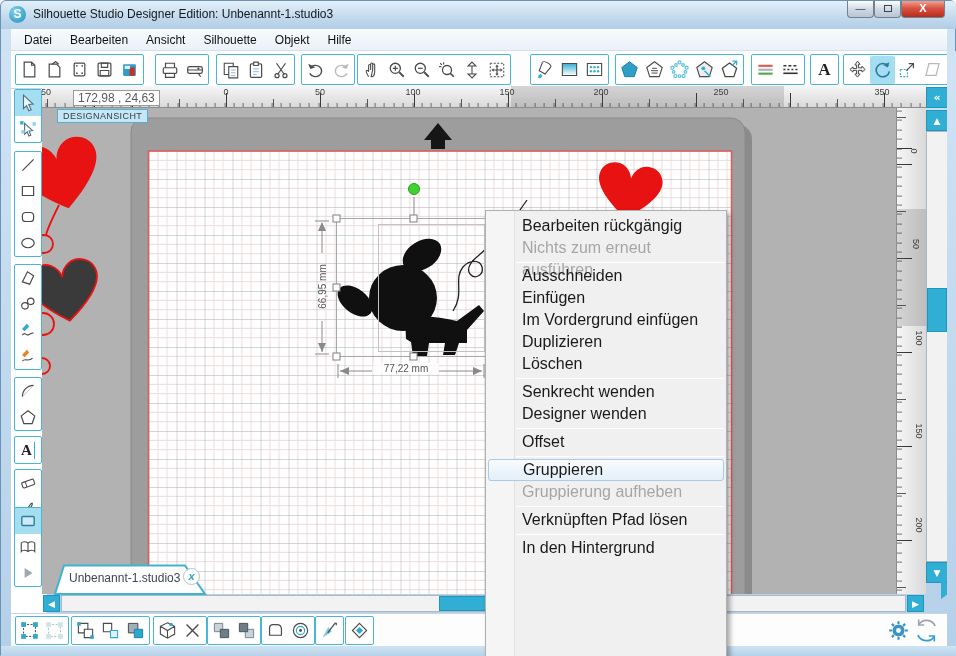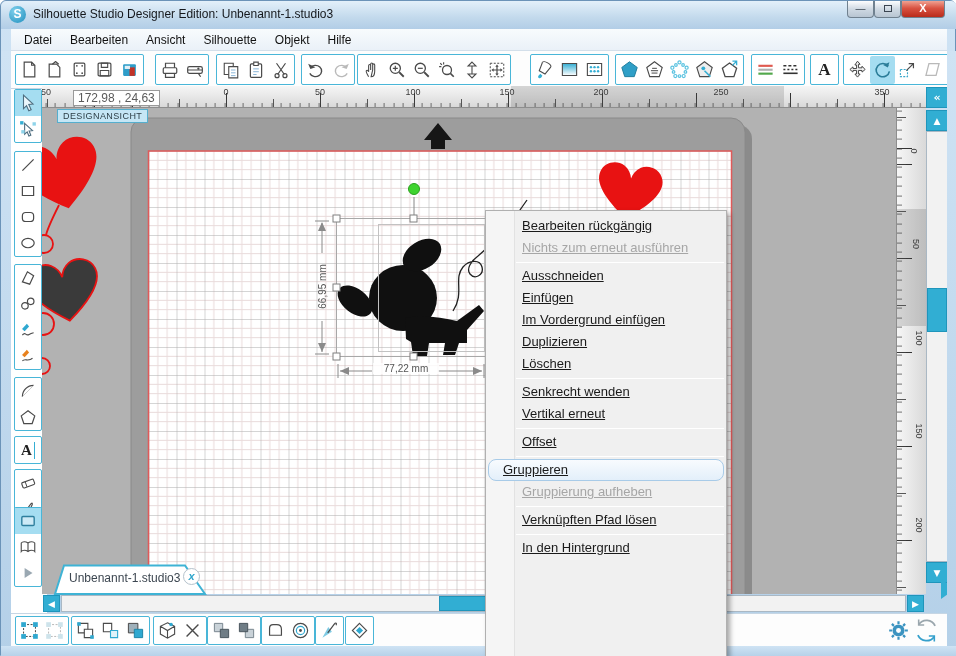--- a/index.html
+++ b/index.html
@@ -120,24 +120,24 @@
   #corner-icons { left:886px; top:614px; width:60px; height:30px; display:flex;
     gap:4px; align-items:center; }
 
   
   #context-menu { left:484px; top:209px; width:242px; height:447px; background:#f0f0f0;
     border:1px solid #b0b0b0; box-shadow:3px 3px 5px rgba(0,0,0,.35); padding-top:4px;
     z-index:50; }
   #context-menu::before { content:""; position:absolute; left:0; top:0; bottom:0;
     width:28px; background:#f5f5f5; border-right:1px solid #e2e2e2; }
   .menu-item { position:relative; height:22px; line-height:22px; padding-left:36px;
-    font-size:13px; color:#1a1a1a;text-decoration:underline; }
+    font-size:16px; color:#1a1a1a; }
   .menu-item.disabled { color:#a6a6a6; }
-  .menu-item.highlighted { margin:0 2px; padding-left:14px; border:1px solid #a8cbe8;
-    border-radius:8px; background:linear-gradient(#f8fbfe,#e3effa); line-height:20px; }
+  .menu-item.highlighted { margin:0 2px; padding-left:34px; border:1px solid #a8cbe8;
+    border-radius:3px; background:linear-gradient(#f8fbfe,#e3effa); line-height:20px; }
   .menu-sep { height:1px; background:#dcdcdc; border-bottom:1px solid #fff;
     margin:3px 2px 2px 30px; }
 
   .framestrip { background:linear-gradient(#cfe3f4,#b4d0e8); }
 </style>
 </head>
 <body>
 
 <div id="win">
 
@@ -776,21 +776,21 @@
       <div class="menu-item">Bearbeiten rückgängig</div>
       <div class="menu-item disabled">Nichts zum erneut ausführen</div>
       <div class="menu-sep"></div>
       <div class="menu-item">Ausschneiden</div>
       <div class="menu-item">Einfügen</div>
       <div class="menu-item">Im Vordergrund einfügen</div>
       <div class="menu-item">Duplizieren</div>
       <div class="menu-item">Löschen</div>
       <div class="menu-sep"></div>
       <div class="menu-item">Senkrecht wenden</div>
-      <div class="menu-item">Vertikal erneut</div>
+      <div class="menu-item">Designer wenden</div>
       <div class="menu-sep"></div>
       <div class="menu-item">Offset</div>
       <div class="menu-sep"></div>
       <div class="menu-item highlighted">Gruppieren</div>
       <div class="menu-item disabled">Gruppierung aufheben</div>
       <div class="menu-sep"></div>
       <div class="menu-item">Verknüpften Pfad lösen</div>
       <div class="menu-sep"></div>
       <div class="menu-item">In den Hintergrund</div>
     </div>

